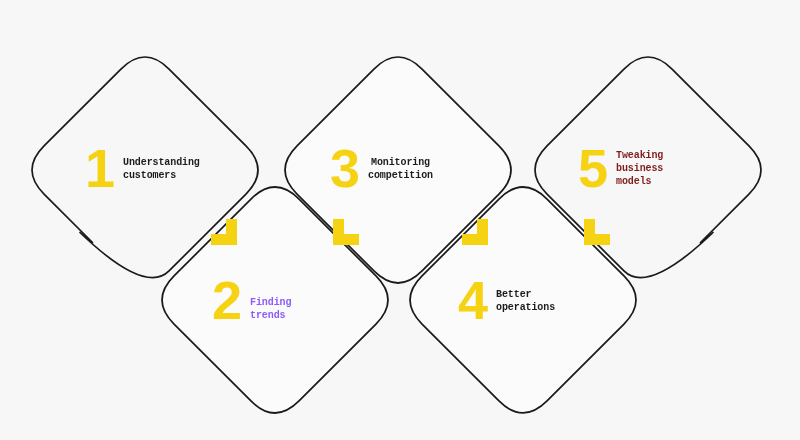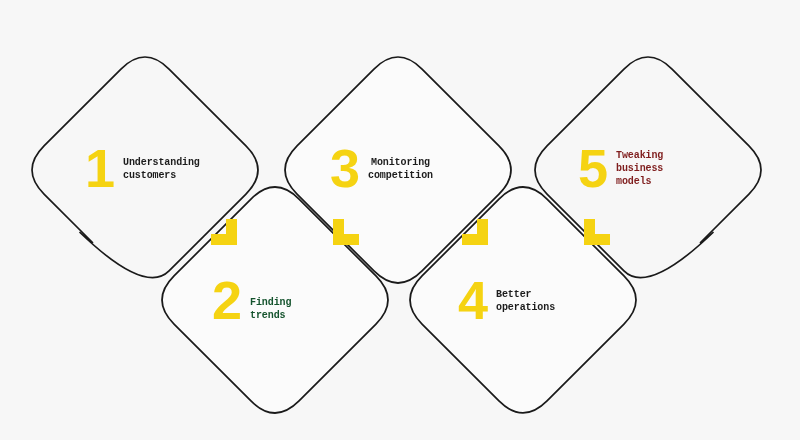--- a/index.html
+++ b/index.html
@@ -82,21 +82,21 @@
   </svg>
 
   <div id="labels-layer">
       <div class="step-label-group" style="left: 85px; top: 144px;">
         <span class="step-number" style="color: rgb(245, 211, 18);">1</span>
         <span class="step-text" style="color: rgb(28, 28, 28);">Understanding
 customers</span>
       </div>
       <div class="step-label-group" style="left: 212px; top: 276px;">
         <span class="step-number" style="color: rgb(245, 211, 18);">2</span>
-        <span class="step-text" style="color: #14532d; margin-top: 16px;">Finding
+        <span class="step-text" style="color: #8b5cf6; margin-top: 16px;">Finding
 trends</span>
       </div>
       <div class="step-label-group" style="left: 330px; top: 144px;">
         <span class="step-number" style="color: rgb(245, 211, 18);">3</span>
         <span class="step-text" style="color: rgb(28, 28, 28); text-align: center;">Monitoring
 competition</span>
       </div>
       <div class="step-label-group" style="left: 458px; top: 276px;">
         <span class="step-number" style="color: rgb(245, 211, 18);">4</span>
         <span class="step-text" style="color: rgb(28, 28, 28);">Better

